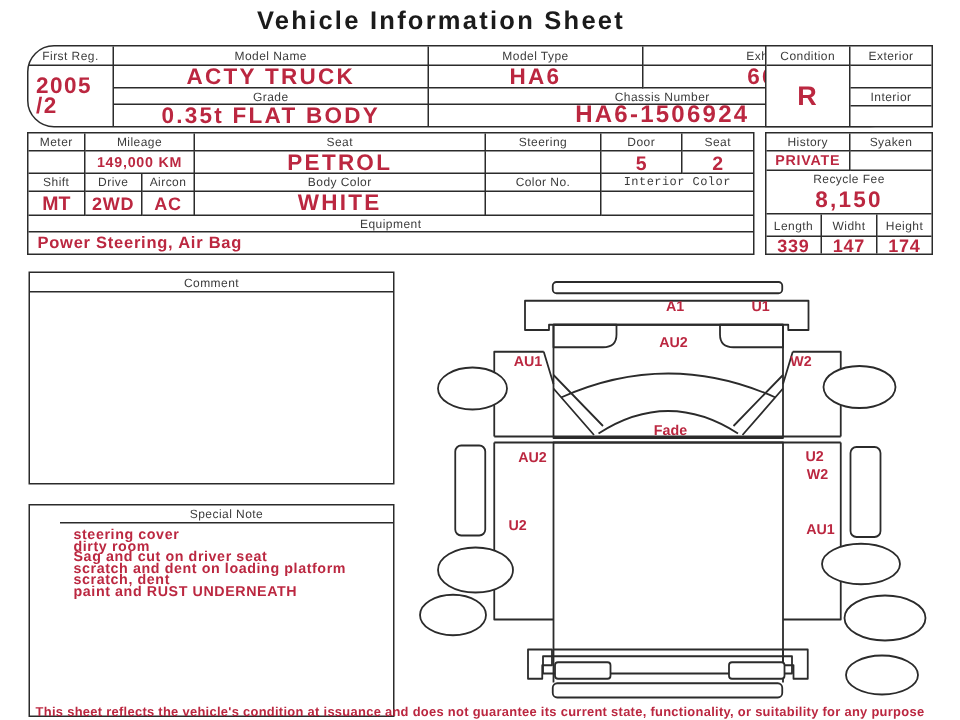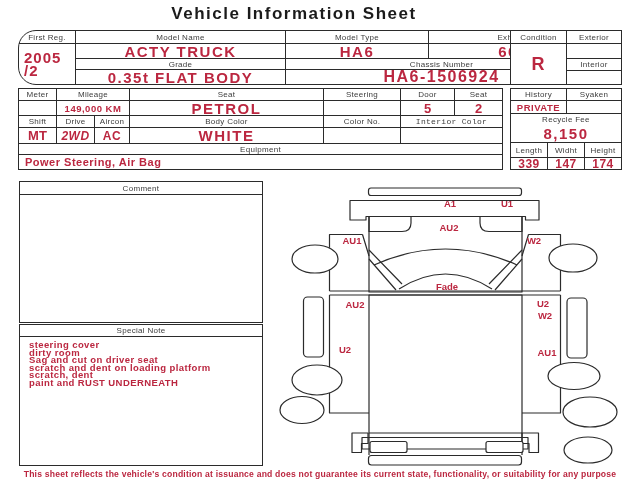--- a/index.html
+++ b/index.html
@@ -92,21 +92,21 @@
     <div class="cell val v13 bb" style="grid-column:7; grid-row:2;">2</div>
 
     <div class="cell hdr br bb" style="grid-column:1; grid-row:3;">Shift</div>
     <div class="cell hdr br bb" style="grid-column:2; grid-row:3;">Drive</div>
     <div class="cell hdr br bb" style="grid-column:3; grid-row:3;">Aircon</div>
     <div class="cell hdr br bb" style="grid-column:4; grid-row:3;">Body Color</div>
     <div class="cell hdr br bb" style="grid-column:5; grid-row:3;">Color No.</div>
     <div class="cell hdr bb" style="grid-column:6 / span 2; grid-row:3;font-family:Liberation Mono, monospace;">Interior Color</div>
 
     <div class="cell val v13 br bb" style="grid-column:1; grid-row:4;">MT</div>
-    <div class="cell val v12 br bb" style="grid-column:2; grid-row:4;font-style:italic;">2WD</div>
+    <div class="cell val v12 br bb" style="grid-column:2; grid-row:4;">2WD</div>
     <div class="cell val v12 br bb" style="grid-column:3; grid-row:4;">AC</div>
     <div class="cell val v15 br bb" style="grid-column:4; grid-row:4;">WHITE</div>
     <div class="cell val v12 br bb" style="grid-column:5; grid-row:4;"></div>
     <div class="cell val v12 bb" style="grid-column:6 / span 2; grid-row:4;"></div>
 
     <div class="cell hdr bb" style="grid-column:1 / span 7; grid-row:5;">Equipment</div>
     <div class="cell val left" style="grid-column:1 / span 7; grid-row:6; font-size:11px; letter-spacing:0.5px;">Power Steering, Air Bag</div>
   </div>
 </div>
 
@@ -127,21 +127,21 @@
     <div class="cell val v12 br" style="grid-column:2 / span 2; grid-row:6;">147</div>
     <div class="cell val v12" style="grid-column:4; grid-row:6;">174</div>
   </div>
 </div>
 
 <div class="box" style="left:19px; top:181px; width:244px; height:142px;">
   <div class="band hdr">Comment</div>
   <div class="val" style="padding:4px 6px; font-size:10px;"></div>
 </div>
 
-<div class="box" style="left:19px; top:324px; width:244px; height:142px;">
+<div class="box" style="left:19px; top:336px; width:244px; height:142px;padding-left:20px;">
   <div class="band hdr" style="height:11px;">Special Note</div>
   <div class="notelines">
     <div class="noteline">steering cover</div>
     <div class="noteline">dirty room</div>
     <div class="noteline">Sag and cut on driver seat</div>
     <div class="noteline">scratch and dent on loading platform</div>
     <div class="noteline">scratch, dent</div>
     <div class="noteline">paint and RUST UNDERNEATH</div>
   </div>
 </div>

